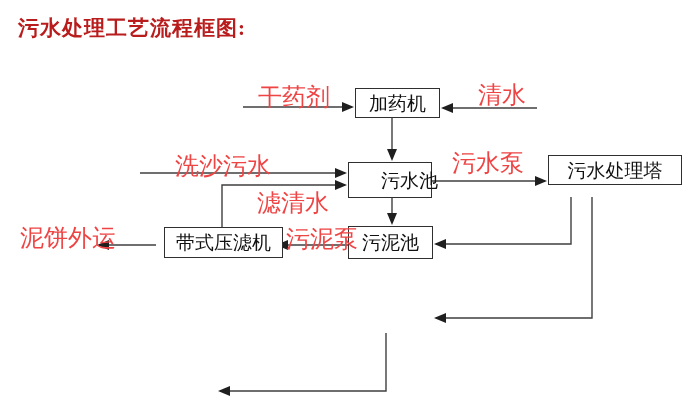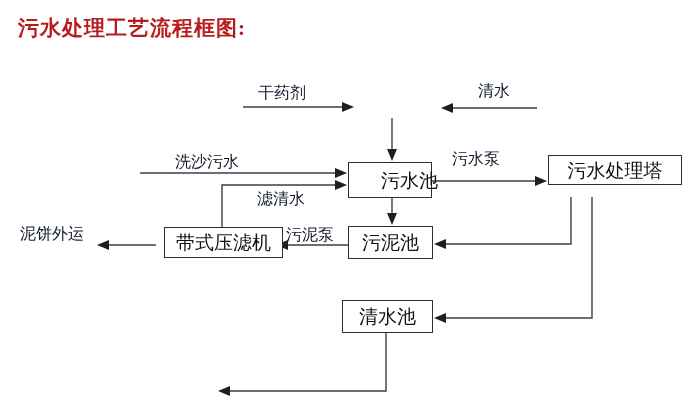--- a/index.html
+++ b/index.html
@@ -40,22 +40,22 @@
     display: flex;
     align-items: center;
     justify-content: center;
     font-size: 19px;
     color: #111111;
     white-space: nowrap;
     line-height: 1;
   }
   .flabel {
     position: absolute;
-    font-size: 16px;
-    color: #0f172a;
+    font-size: 24px;
+    color: #ef4444;
     white-space: nowrap;
     line-height: 1;
   }
 </style>
 </head>
 <body>
 
 <div class="canvas">
 
   <div class="title">污水处理工艺流程框图:</div>
@@ -75,30 +75,30 @@
       <path d="M432,181 H545" marker-end="url(#ah)"></path>
       <path d="M392,198 V223" marker-end="url(#ah)"></path>
       <path d="M571,197 V244 H436" marker-end="url(#ah)"></path>
       <path d="M348,245 H278" marker-end="url(#ah)"></path>
       <path d="M156,245 H99" marker-end="url(#ah)"></path>
       <path d="M592,197 V318 H436" marker-end="url(#ah)"></path>
       <path d="M386,333 V391 H220" marker-end="url(#ah)"></path>
     </g>
   </svg>
 
+  <div class="node" style="left:355px; top:88px; width:85px; height:30px;">加药机</div>
 
   <div class="node" style="left:348px; top:162px; width:84px; height:36px;padding-left:39px;">污水池</div>
 
   <div class="node" style="left:548px; top:155px; width:134px; height:30px;">污水处理塔</div>
 
   <div class="node" style="left:348px; top:226px; width:85px; height:33px;">污泥池</div>
 
   <div class="node" style="left:164px; top:227px; width:119px; height:31px;">带式压滤机</div>
 
-  <div class="node" style="left:342px; top:300px; width:91px; height:33px;">清水池</div>
 
   <div class="flabel" style="left:258px; top:85px;">干药剂</div>
 
   <div class="flabel" style="left:478px; top:83px;">清水</div>
 
   <div class="flabel" style="left:175px; top:154px;">洗沙污水</div>
 
   <div class="flabel" style="left:257px; top:191px;">滤清水</div>
 
   <div class="flabel" style="left:452px; top:151px;">污水泵</div>

